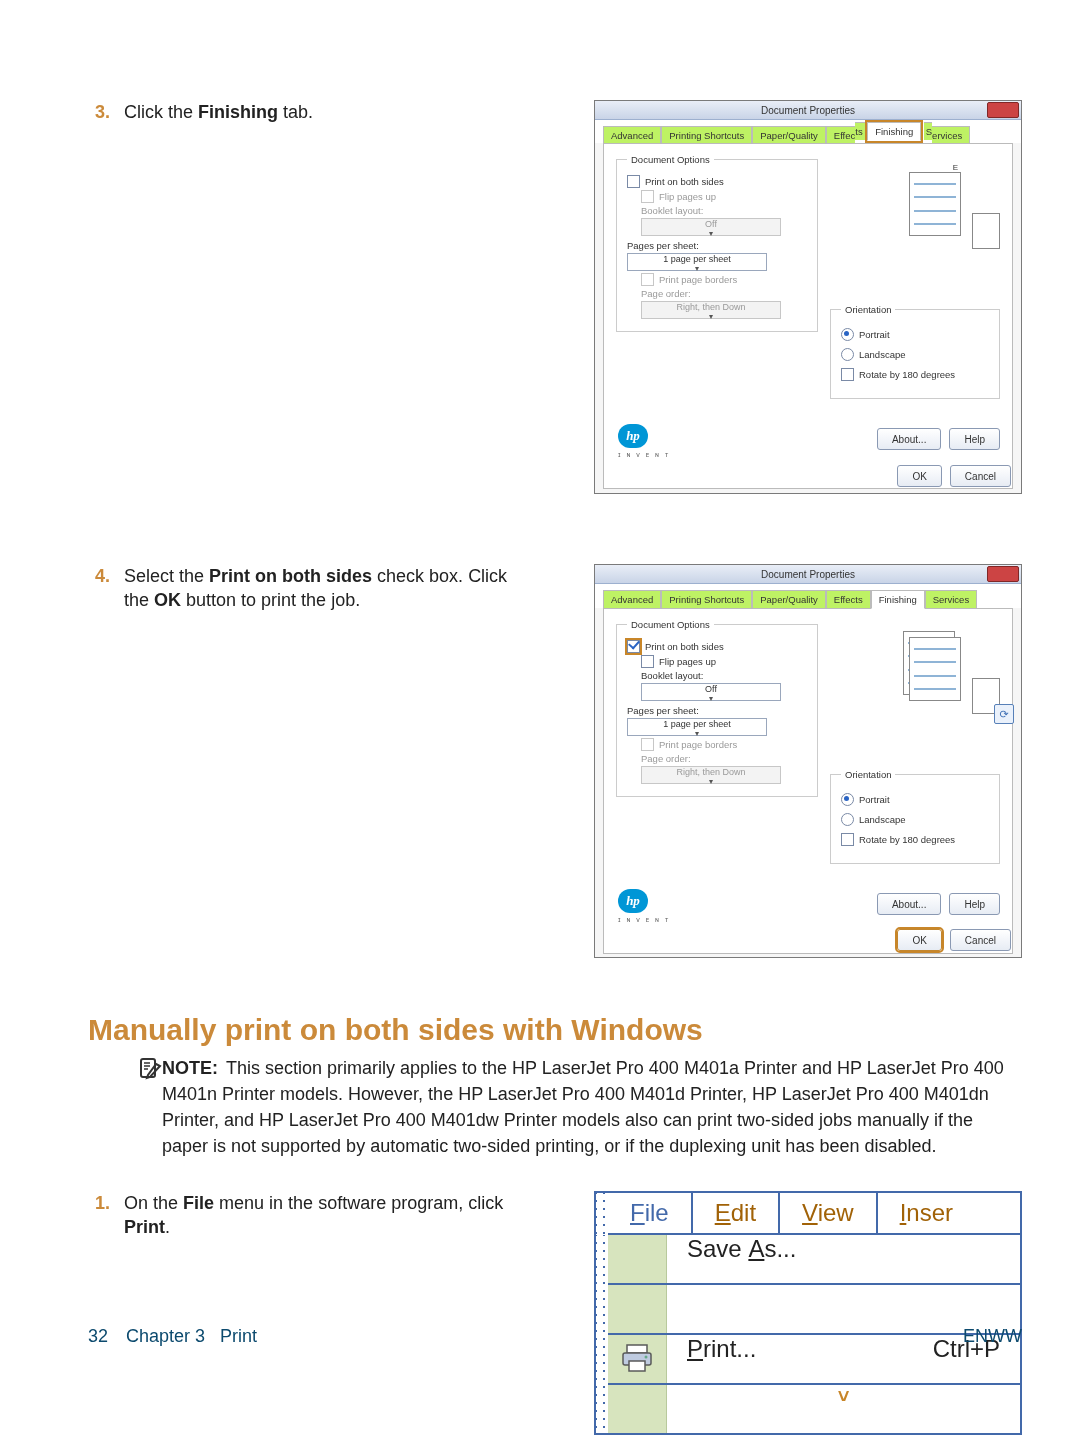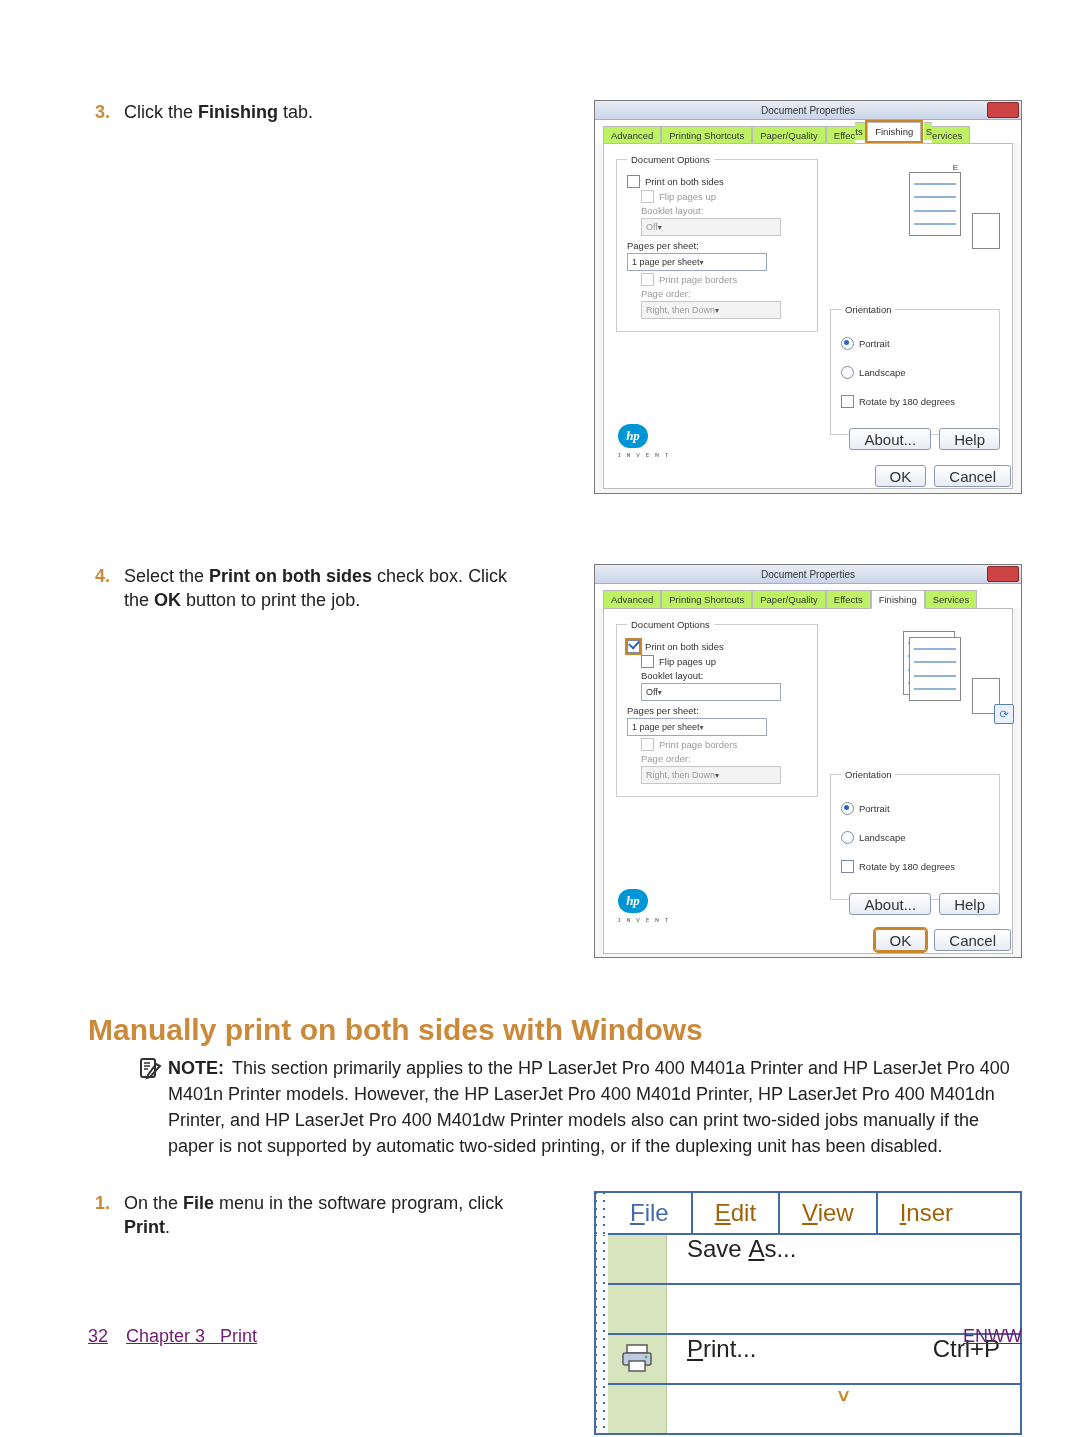--- a/index.html
+++ b/index.html
@@ -43,21 +43,20 @@
   h2.section-head {
     color: #cb8a3a;
     font-size: 30px;
     font-weight: bold;
     margin: 55px 0 8px 0;
   }
 
   
   .note-row {
     display: flex;
-    gap: 6px;
     margin-left: 50px;
     font-size: 18px;
     line-height: 26px;
   }
   .note-icon {
     width: 24px;
     height: 24px;
     margin-top: 2px;
     flex: 0 0 24px;
   }
@@ -174,21 +173,23 @@
     border-radius: 50%;
   }
   .ddl {
     height: 16px;
     border: 1px solid #9aa7bc;
     min-width: 130px;
     padding: 0 4px;
     background: #fff;
     display: inline-flex;
     align-items: center;
+    justify-content: space-between;
     font-size: 9px;
+    flex-direction: column;
   }
   .ddl.disabled { color: #9a9a9a; background: #f3f3f3; border-color: #c7c7c7; }
   .ddl .arrow { font-size: 8px; color: #555; }
   .lbl { font-size: 9.5px; }
 
   .preview-box {
     position: absolute;
     right: 12px; top: 15px;
     width: 130px; height: 90px;
     display: flex;
@@ -247,21 +248,21 @@
     background: #eaf1fb;
   }
 
   .orient-box {
     position: absolute;
     right: 12px;
     top: 160px;
     width: 170px;
   }
   .orient-box fieldset { padding: 6px 10px 10px 10px; }
-  .orient-box .opt-line { margin: 16px 0; align-items: center; }
+  .orient-box .opt-line { margin: 7px 0; align-items: center; }
 
   .hp-logo {
     position: absolute;
     left: 14px; bottom: 40px;
     width: 30px; height: 24px;
     background: #0096d6;
     border-radius: 12px;
     color: #fff;
     font-style: italic;
     font-weight: bold;
@@ -275,21 +276,21 @@
     font-size: 7px;
     color: #666;
     letter-spacing: 2px;
   }
 
   .btn {
     height: 20px;
     padding: 0 14px;
     border: 1px solid #8a99b3;
     background: linear-gradient(#fff, #e7ecf4);
-    font-size: 15px;
+    font-size: 10px;
     display: inline-flex;
     align-items: center;
     border-radius: 3px;
   }
   .btn.hi { outline: 2px solid #c88629; outline-offset: 0; border-color: #c2862f; }
 
   .bottom-bar-inner {
     position: absolute;
     right: 12px;
     bottom: 38px;
@@ -364,22 +365,21 @@
 
   
   .page-footer {
     position: absolute;
     left: 88px;
     right: 58px;
     bottom: 90px;
     display: flex;
     justify-content: space-between;
     font-size: 18px;
-    color: #701a75;
-    text-decoration: underline;
+    color: #0c4a6e;
   }
   .page-footer .left { display: flex; gap: 18px; }
 
 </style>
 </head>
 <body>
 
 <div class="page">
 
   <div class="step-row" style="margin-bottom:70px;">

